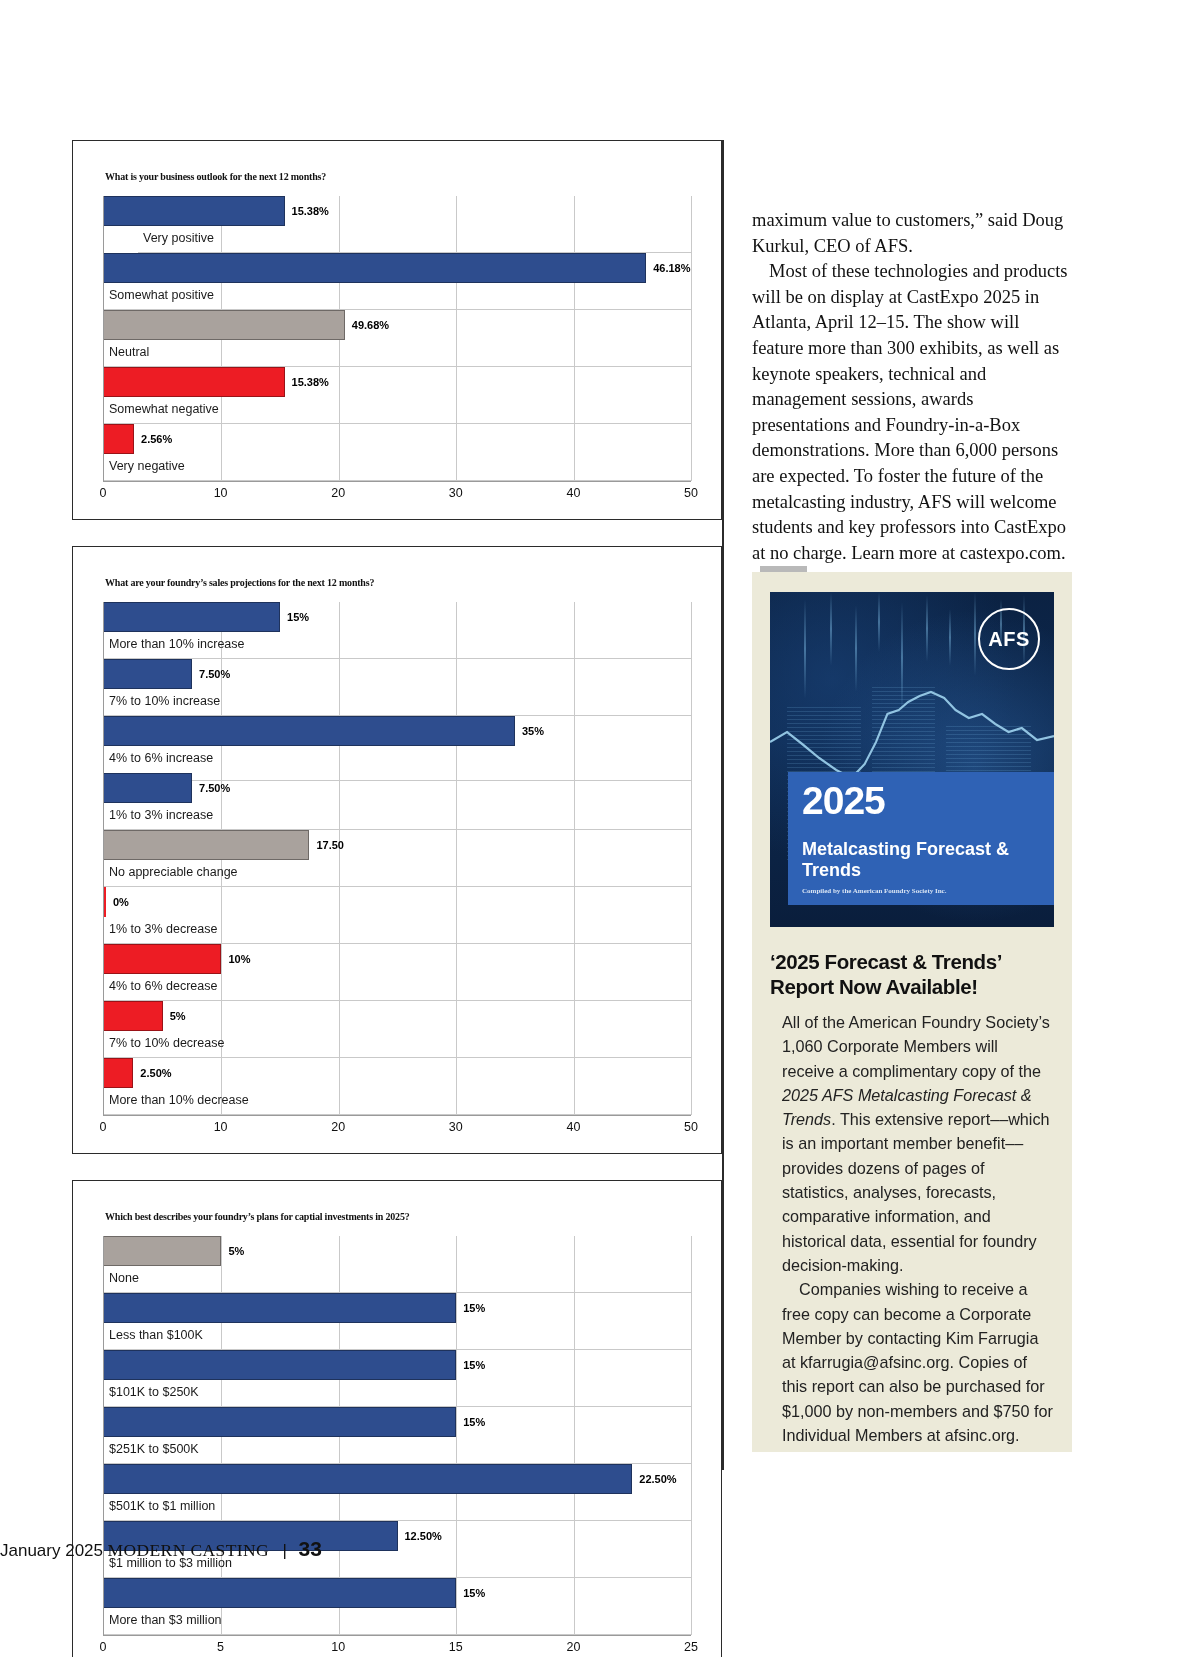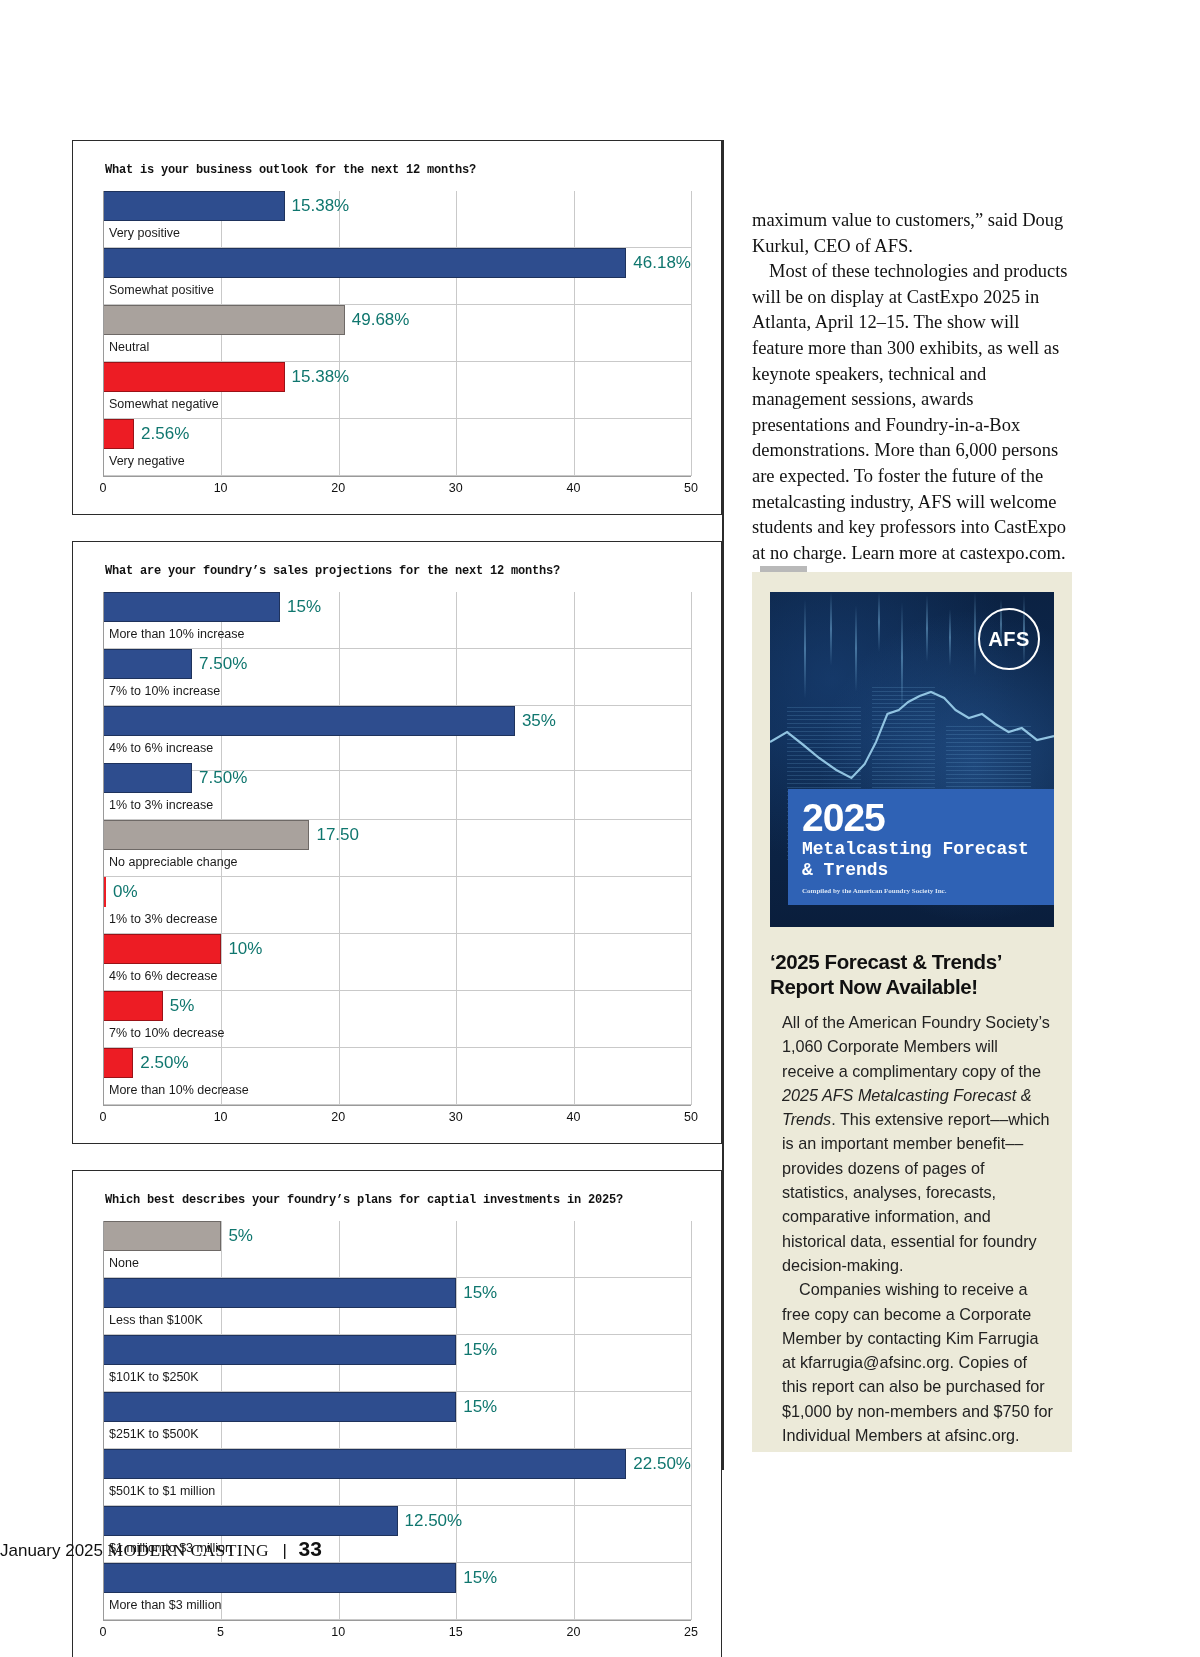--- a/index.html
+++ b/index.html
@@ -21,26 +21,26 @@
 
   .chart-box {
     border:1.5px solid #2b2b2b;
     background:#ffffff;
     margin-bottom:26px;
     padding:22px 30px 12px 30px;
     position:relative;
   }
 
   .chart-title {
-    font-size:12px;
+    font-size:10px;
     font-weight:bold;
     color:#111;
     letter-spacing:-0.2px;
-    margin:0 0 14px 2px;
-    font-family:Liberation Mono, monospace;
+    margin:8px 0 14px 2px;
+    font-family:Liberation Serif, serif;
   }
 
   .plot {
     position:relative;
     border-left:1.5px solid #9a9a9a;
   }
   .gridlines {
     position:absolute;
     inset:0;
     pointer-events:none;
@@ -67,23 +67,23 @@
     height:30px;
     border:1px solid rgba(0,0,0,0.35);
     border-left:none;
   }
   .bar.blue { background:#2e4d8e; }
   .bar.gray { background:#a9a29d; }
   .bar.red  { background:#ed1c24; }
   .bar.zero { background:#ed1c24; width:2px !important; border:none; }
 
   .val {
-    font-size:17px;
-    font-weight:normal;
-    color:#0f766e;
+    font-size:11px;
+    font-weight:bold;
+    color:#000000;
     margin-left:7px;
     white-space:nowrap;
   }
   .cat {
     position:relative;
     font-size:12.5px;
     color:#1a1a1a;
     padding:5px 0 0 5px;
     white-space:nowrap;
     background:transparent;
@@ -197,26 +197,26 @@
   }
   .cover-year {
     font-family:"Liberation Sans", sans-serif;
     font-weight:bold;
     font-size:39px;
     line-height:40px;
     color:#ffffff;
     letter-spacing:-1px;
   }
   .cover-sub {
-    font-family:Liberation Mono, monospace;
+    font-family:Liberation Sans, sans-serif;
     font-weight:bold;
     font-size:18px;
     line-height:21px;
     color:#ffffff;
-    margin-top:1px;
+    margin-top:18px;
   }
   .cover-fine {
     font-family:"Liberation Serif", serif;
     font-size:7px;
     line-height:8.5px;
     color:#d8e4f4;
     margin-top:6px;
     font-weight:bold;
   }
 
@@ -284,21 +284,21 @@
           <div class="gridline" style="left: 40%;"></div>
           <div class="gridline" style="left: 60%;"></div>
           <div class="gridline" style="left: 80%;"></div>
           <div class="gridline" style="left: 100%;"></div>
         </div>
         <div class="row">
           <div class="bar-wrap">
             <div class="bar blue" style="width: 30.76%;"></div>
             <span class="val">15.38%</span>
           </div>
-          <div style="position: relative; height: 27px;"><span class="cat">Very positive</span><div class="cat-line"></div></div>
+          <div style="position: relative; height: 27px; margin-left: 34px;"><span class="cat">Very positive</span><div class="cat-line"></div></div>
         </div>
         <div class="row">
           <div class="bar-wrap">
             <div class="bar blue" style="width: 92.36%;"></div>
             <span class="val">46.18%</span>
           </div>
           <div style="position: relative; height: 27px;"><span class="cat">Somewhat positive</span><div class="cat-line"></div></div>
         </div>
         <div class="row">
           <div class="bar-wrap">

